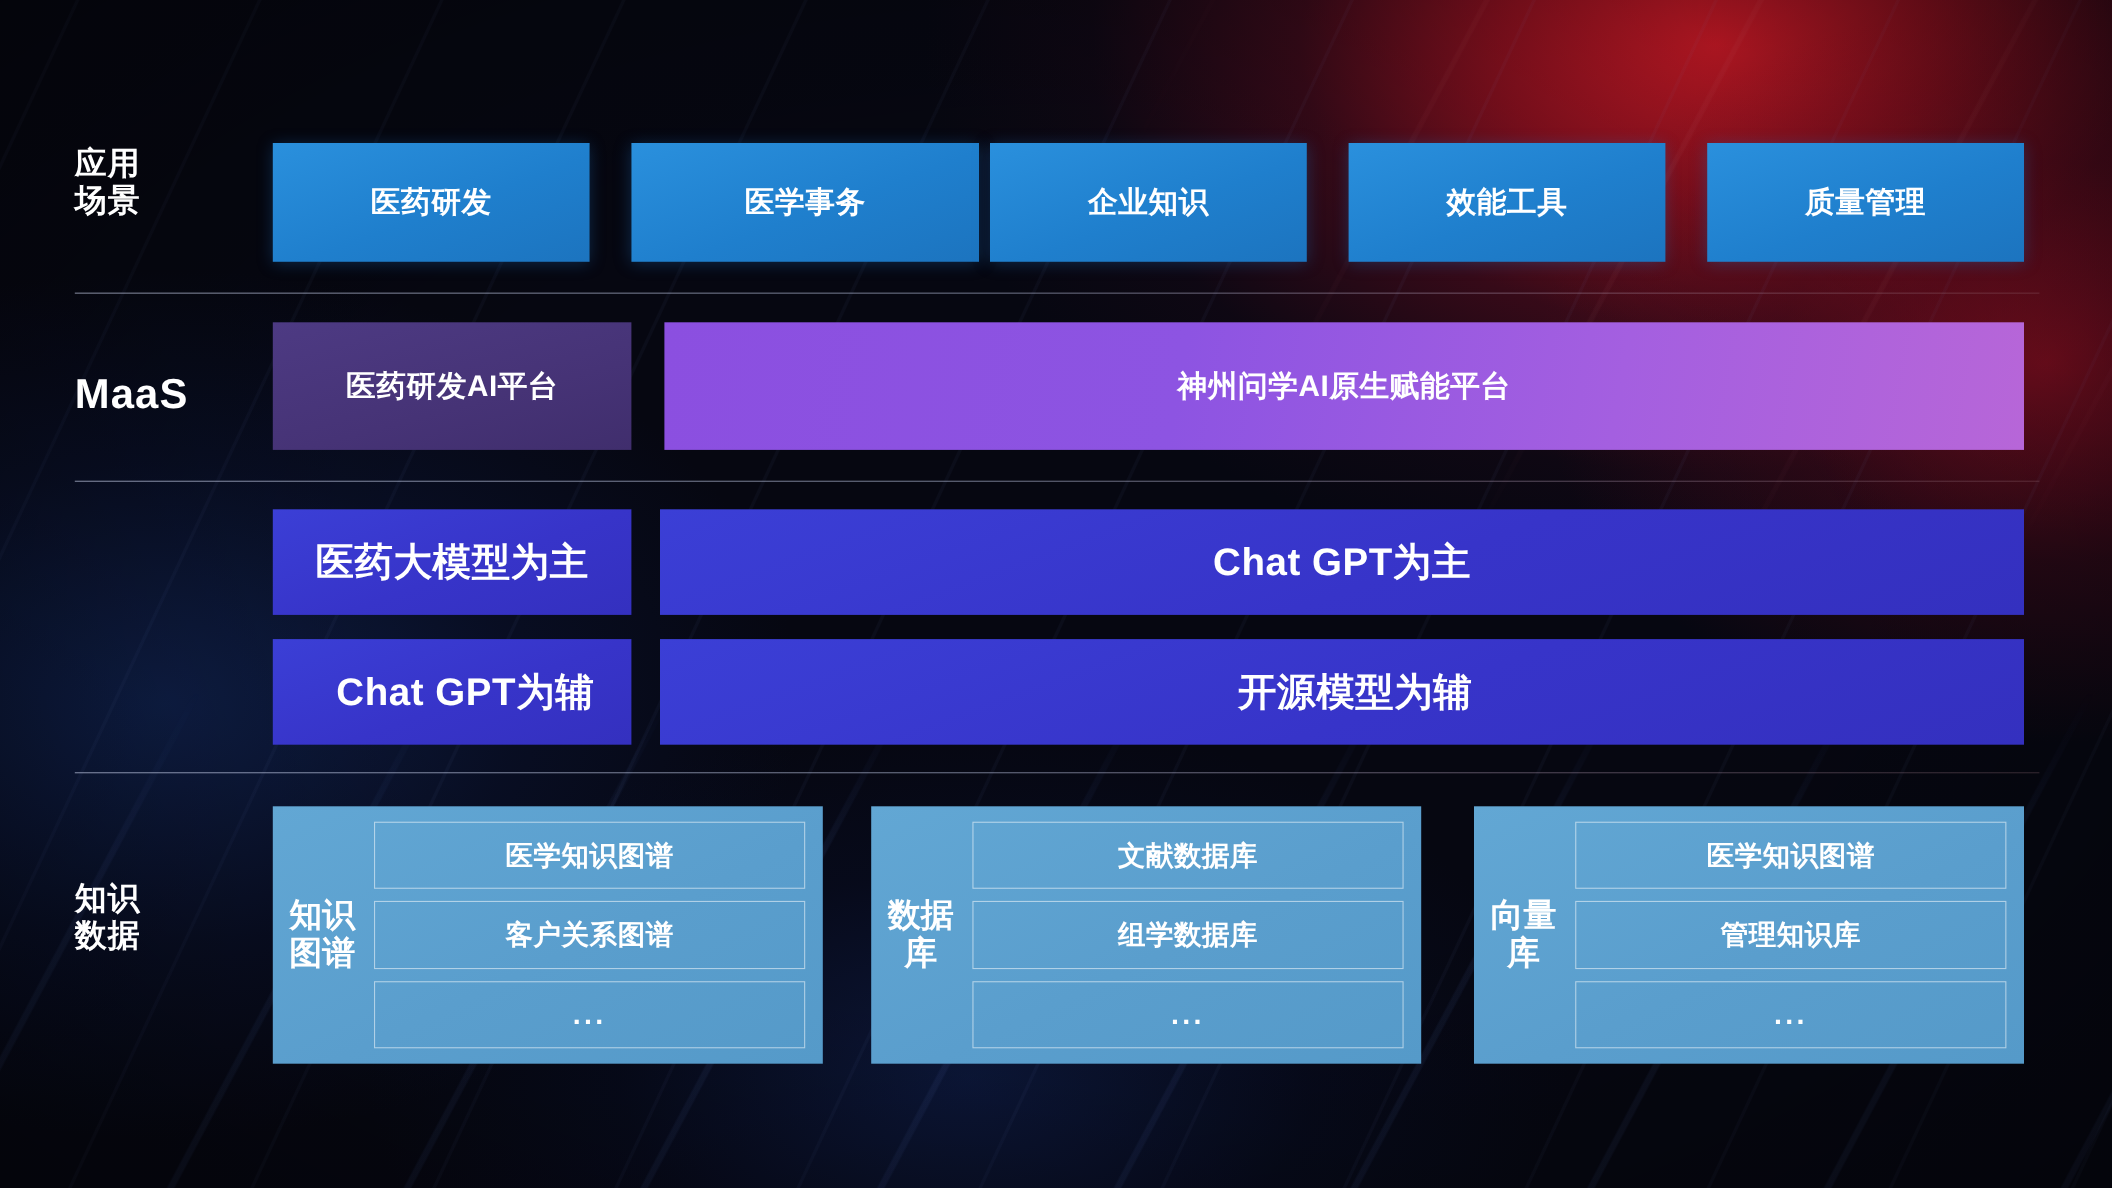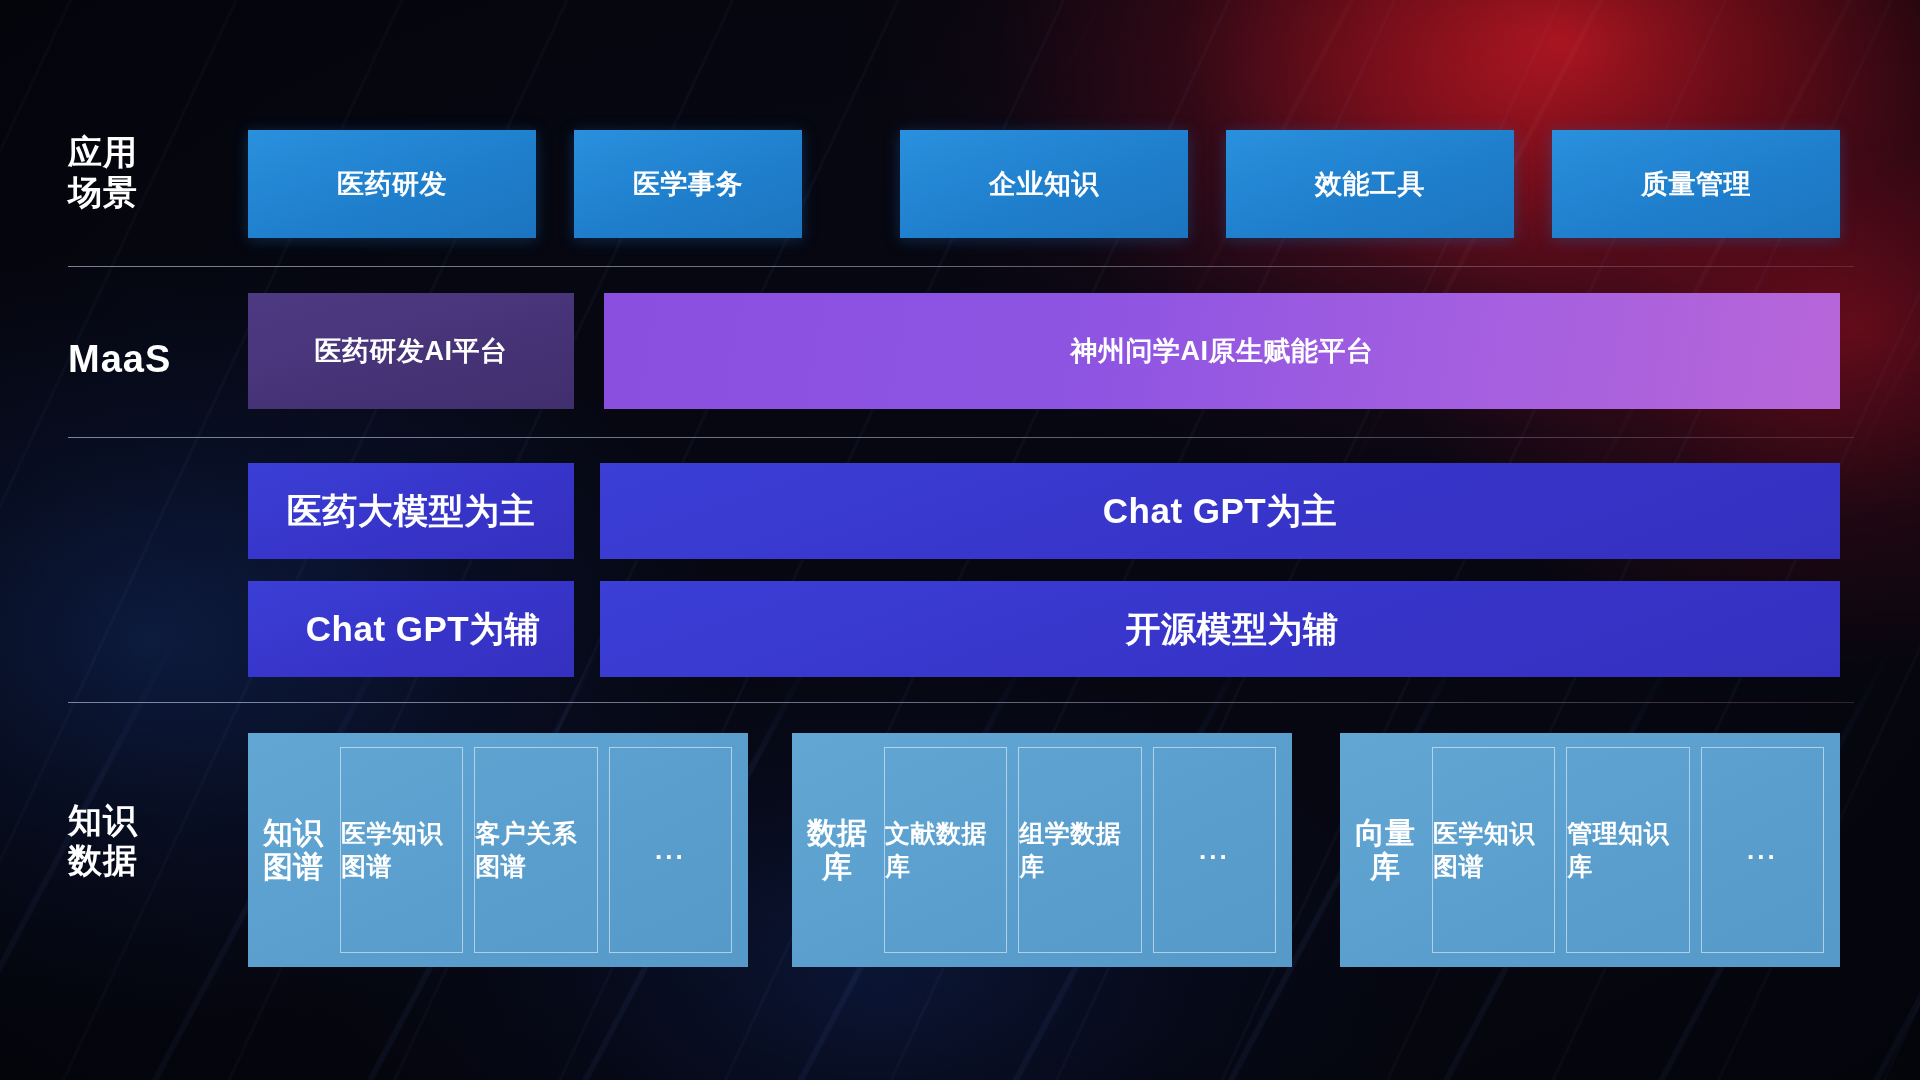--- a/index.html
+++ b/index.html
@@ -107,21 +107,21 @@
     position: absolute;
     left: 0; top: 0;
     width: 1920px; height: 1080px;
   }
 
   .row-label {
     position: absolute;
     left: 68px;
     width: 180px;
     color: #ffffff;
-    font-size: 34px;
+    font-size: 29px;
     font-weight: 700;
     line-height: 1.18;
     text-align: left;
     letter-spacing: 1px;
   }
 
   .divider {
     position: absolute;
     left: 68px;
     width: 1786px;
@@ -196,20 +196,21 @@
     display: flex;
     align-items: center;
     justify-content: center;
     text-align: center;
     letter-spacing: 0;
     word-break: break-all;
   }
   .kpanel-items {
     flex: 1 1 auto;
     display: flex;
+    flex-direction: column;
     justify-content: space-between;
     gap: 11px;
     padding-left: 14px;
   }
   .kitem {
     flex: 1 1 0;
     border: 1px solid rgba(255,255,255,0.52);
     display: flex;
     align-items: center;
     justify-content: center;
@@ -237,21 +238,21 @@
   <div id="diagram">
 
     <div class="row-label" style="top:132px;">
       <div>应用</div>
       <div>场景</div>
     </div>
 
     <div class="box app-box dots" style="left:248px;width:288px;">
       <span>医药研发</span>
     </div>
-    <div class="box app-box dots" style="left:574px;width:228px;">
+    <div class="box app-box dots" style="left:574px;width:316px;">
       <span>医学事务</span>
     </div>
     <div class="box app-box dots" style="left:900px;width:288px;">
       <span>企业知识</span>
     </div>
     <div class="box app-box dots" style="left:1226px;width:288px;">
       <span>效能工具</span>
     </div>
     <div class="box app-box dots" style="left:1552px;width:288px;">
       <span>质量管理</span>

